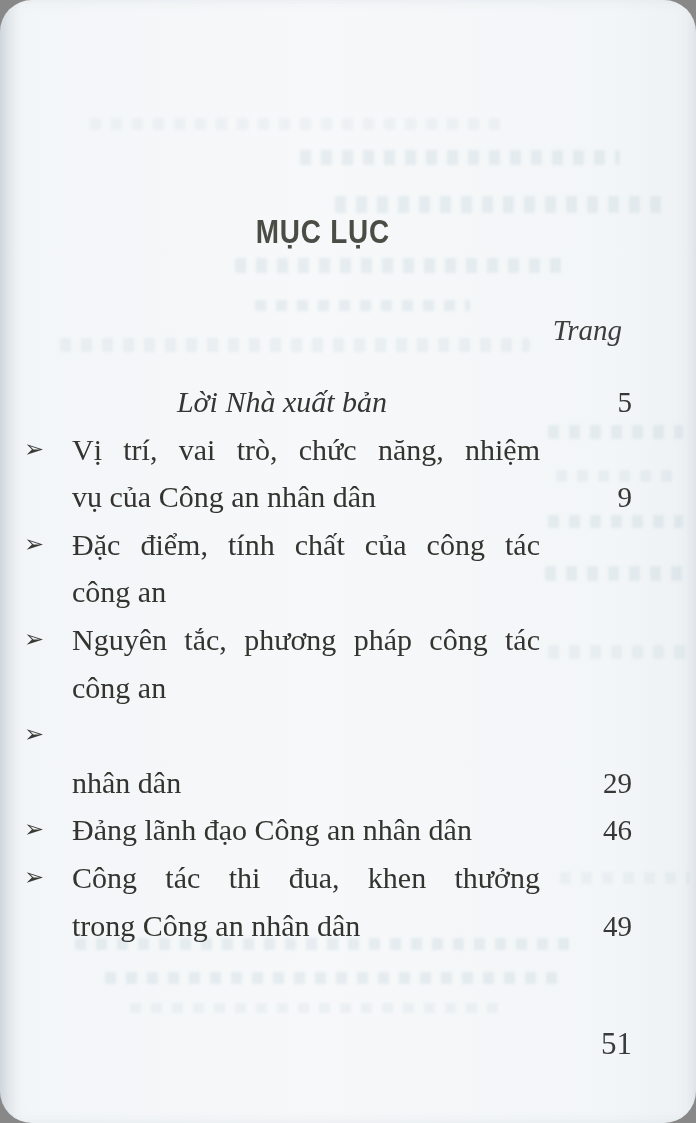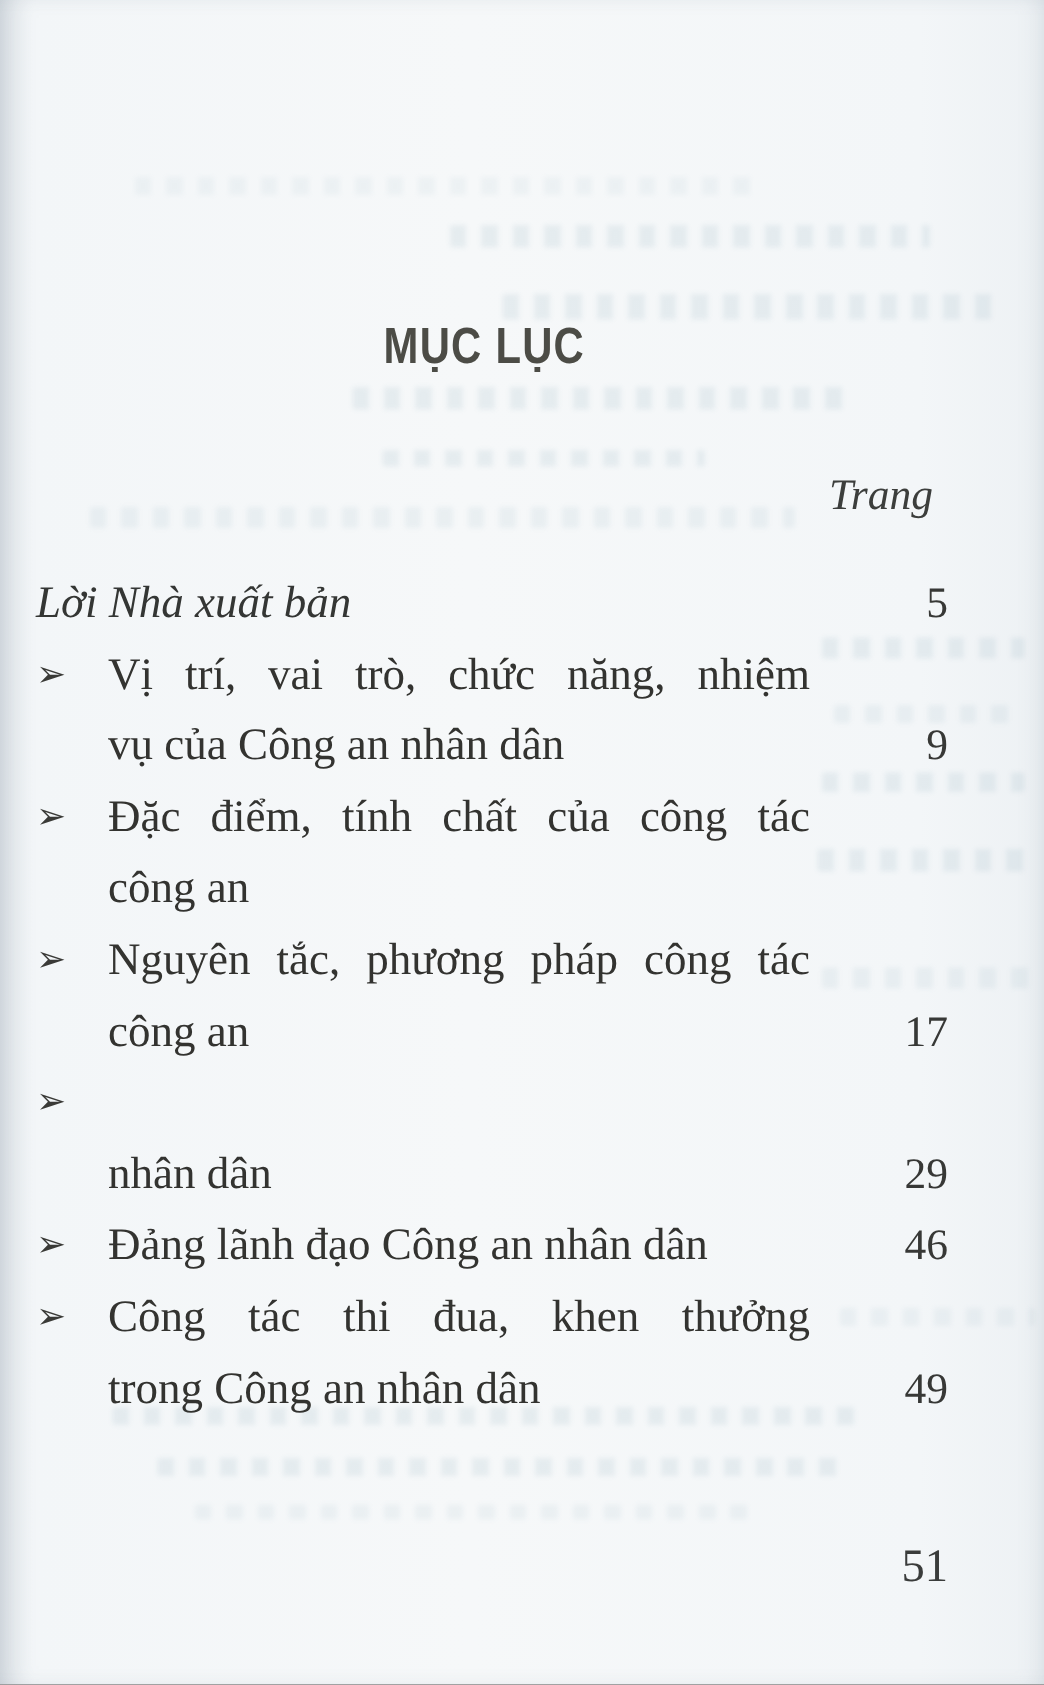--- a/index.html
+++ b/index.html
@@ -6,20 +6,21 @@
   body{background:#888;}
   #page{
     position:relative;
     width:696px;height:1123px;
     margin:0 auto;
     overflow:hidden;
     background:
       linear-gradient(90deg, #e9edf0 0px, #f3f6f8 22px, #f6f8f9 45%, #f3f6f8 88%, #edf1f4 100%);
     font-family:"Liberation Serif","DejaVu Serif",serif;
     color:#333330;
+    border-radius:32px;
   }
   
   .title{
     position:absolute; top:212px; left:0; right:50px;
     text-align:center;
   }
   .title-inner{
     display:inline-block;
     font-family:"Liberation Sans","DejaVu Sans",sans-serif;
     font-weight:700;
@@ -68,21 +69,21 @@
   .t.italic{ font-style:italic; color:#34363
 4; }
   .pg{
     width:92px; flex:0 0 92px;
     text-align:right;
     font-size:29px;
     line-height:38px;
     color:#37383六;
   }
   
-  .t.italic{ font-style:italic; color:#343634; }
+  .t.italic{ font-style:italic; color:#343634;text-align:center; }
   .pg{ color:#373836; }
   
   .book-page{
     position:absolute; top:1026px; right:64px;
     font-size:31px;
     color:#3a3c3b;
     text-align:center;
   }
   
   .ghost{
@@ -160,21 +161,20 @@
 
     <div class="row">
       <span class="bullet">➢</span>
       <span class="t just">Nguyên tắc, phương pháp công tác</span>
       <span class="pg"></span>
     </div>
 
     <div class="row">
       <span class="bullet"></span>
       <span class="t">công an</span>
-      <span class="pg">17</span>
     </div>
 
     <div class="row">
       <span class="bullet">➢</span>
       <span class="pg"></span>
     </div>
 
     <div class="row">
       <span class="bullet"></span>
       <span class="t">nhân dân</span>

